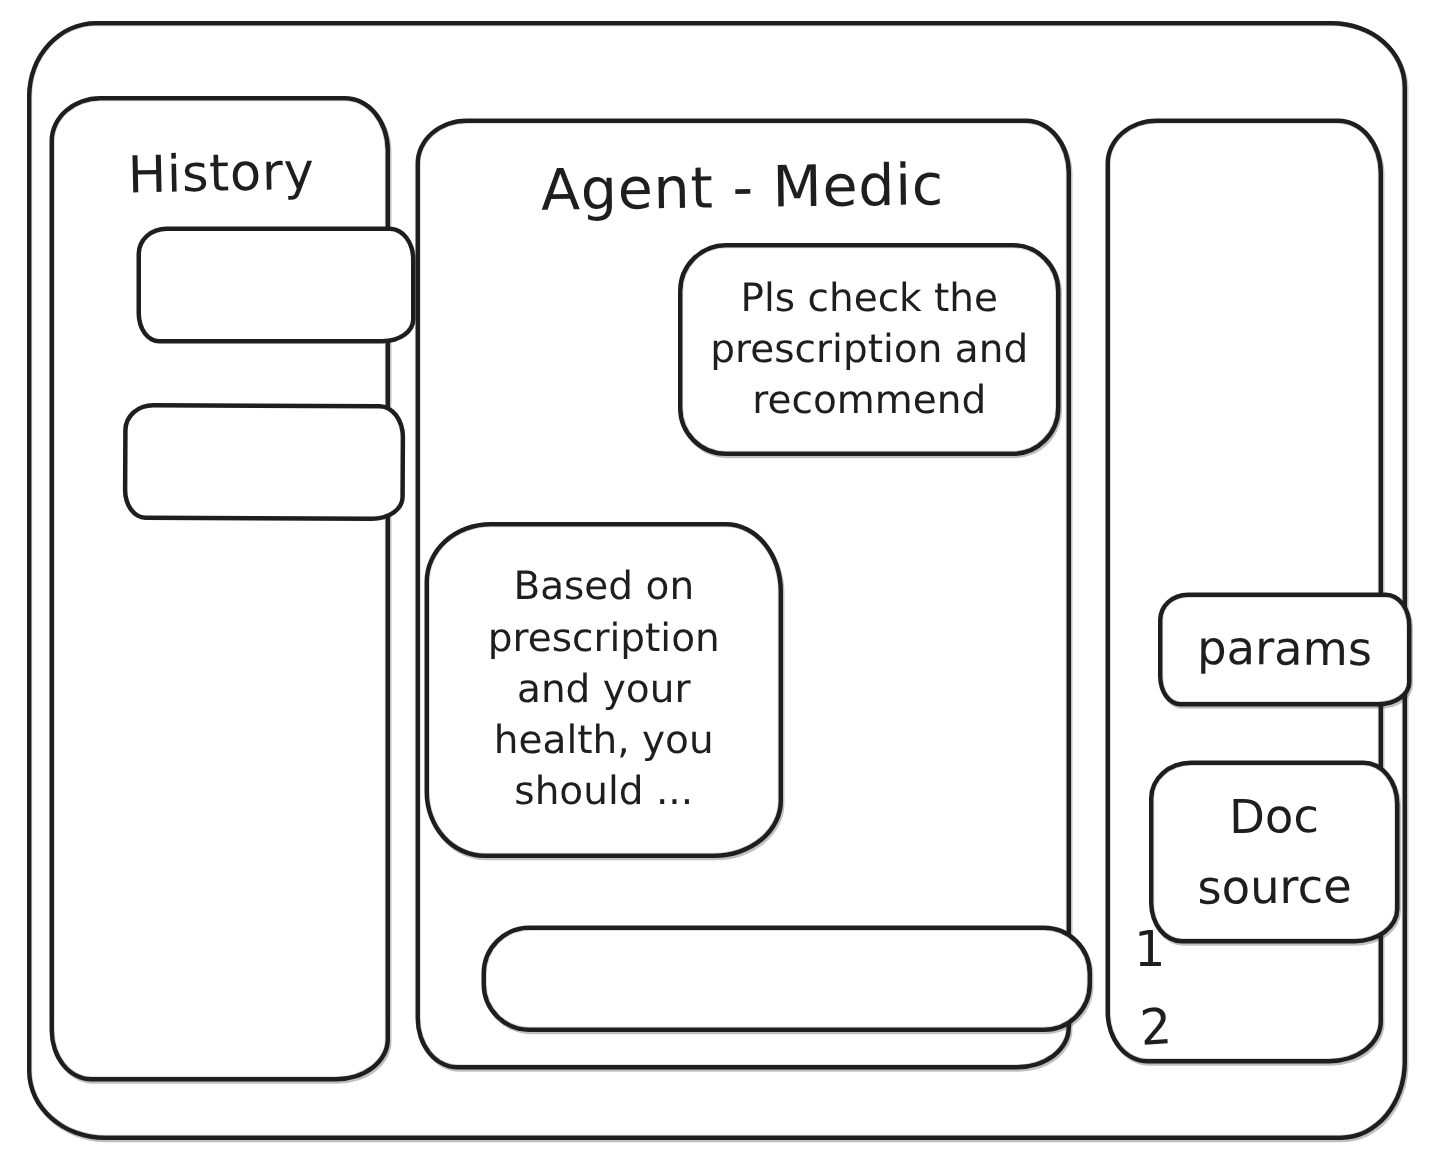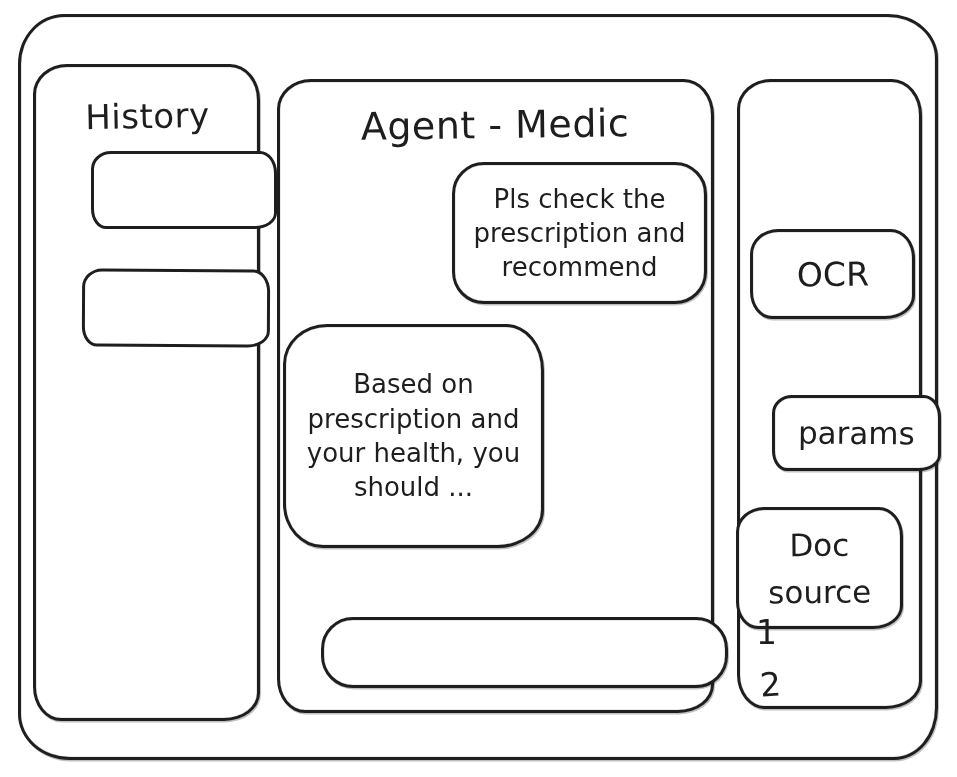--- a/index.html
+++ b/index.html
@@ -71,39 +71,36 @@
   </div>
 
   <div class="sk wobble-b dbl" style="left:277px;top:79px;width:437px;height:634px;"></div>
 
   <div class="title" style="left:340px;top:103px;width:310px;font-size:38px;transform:rotate(-0.8deg);">Agent - Medic</div>
 
   <div class="sk wobble-d dbl bubble" style="left:452px;top:162px;width:255px;height:142px;">
     <span>Pls check the prescription and recommend</span>
   </div>
 
-  <div class="sk wobble-d dbl bubble" style="left:283px;top:324px;width:261px;height:224px;border-radius:44px 38px 46px 40px / 40px 46px 38px 44px;">
+  <div class="sk wobble-d dbl bubble" style="left:283px;top:348px;width:239px;height:224px;border-radius:44px 38px 46px 40px / 40px 46px 38px 44px;">
     <span>Based on prescription and your health, you should ...</span>
   </div>
 
   <div class="sk wobble-c dbl bubble" style="left:292px;top:617px;width:407px;height:71px;">
     <span></span>
   </div>
 
   <div class="sk wobble-b dbl" style="left:737px;top:79px;width:185px;height:630px;"></div>
 
 
-  <div class="sk wobble-d dbl toolbtn" style="left:750px;top:229px;width:165px;height:90px;font-size:33px;">
-    <span style="transform:rotate(-0.6deg);">OCR</span>
-  </div>
 
   <div class="sk wobble-c dbl toolbtn" style="left:743px;top:395px;width:169px;height:76px;font-size:31px;">
     <span style="transform:rotate(.4deg);">params</span>
   </div>
 
-  <div class="sk wobble-d dbl toolbtn" style="left:736px;top:507px;width:167px;height:122px;font-size:31px;line-height:1.5;padding:6px 10px;">
+  <div class="sk wobble-d dbl toolbtn" style="left:766px;top:507px;width:167px;height:122px;font-size:31px;line-height:1.5;padding:6px 10px;">
     <span style="transform:rotate(-0.5deg);">Doc source</span>
   </div>
 
   <div class="numlbl" style="left:756px;top:613px;">1</div>
   <div class="numlbl" style="left:760px;top:665px;transform:rotate(-4deg);">2</div>
 
 </div>
 
 </body></html>

